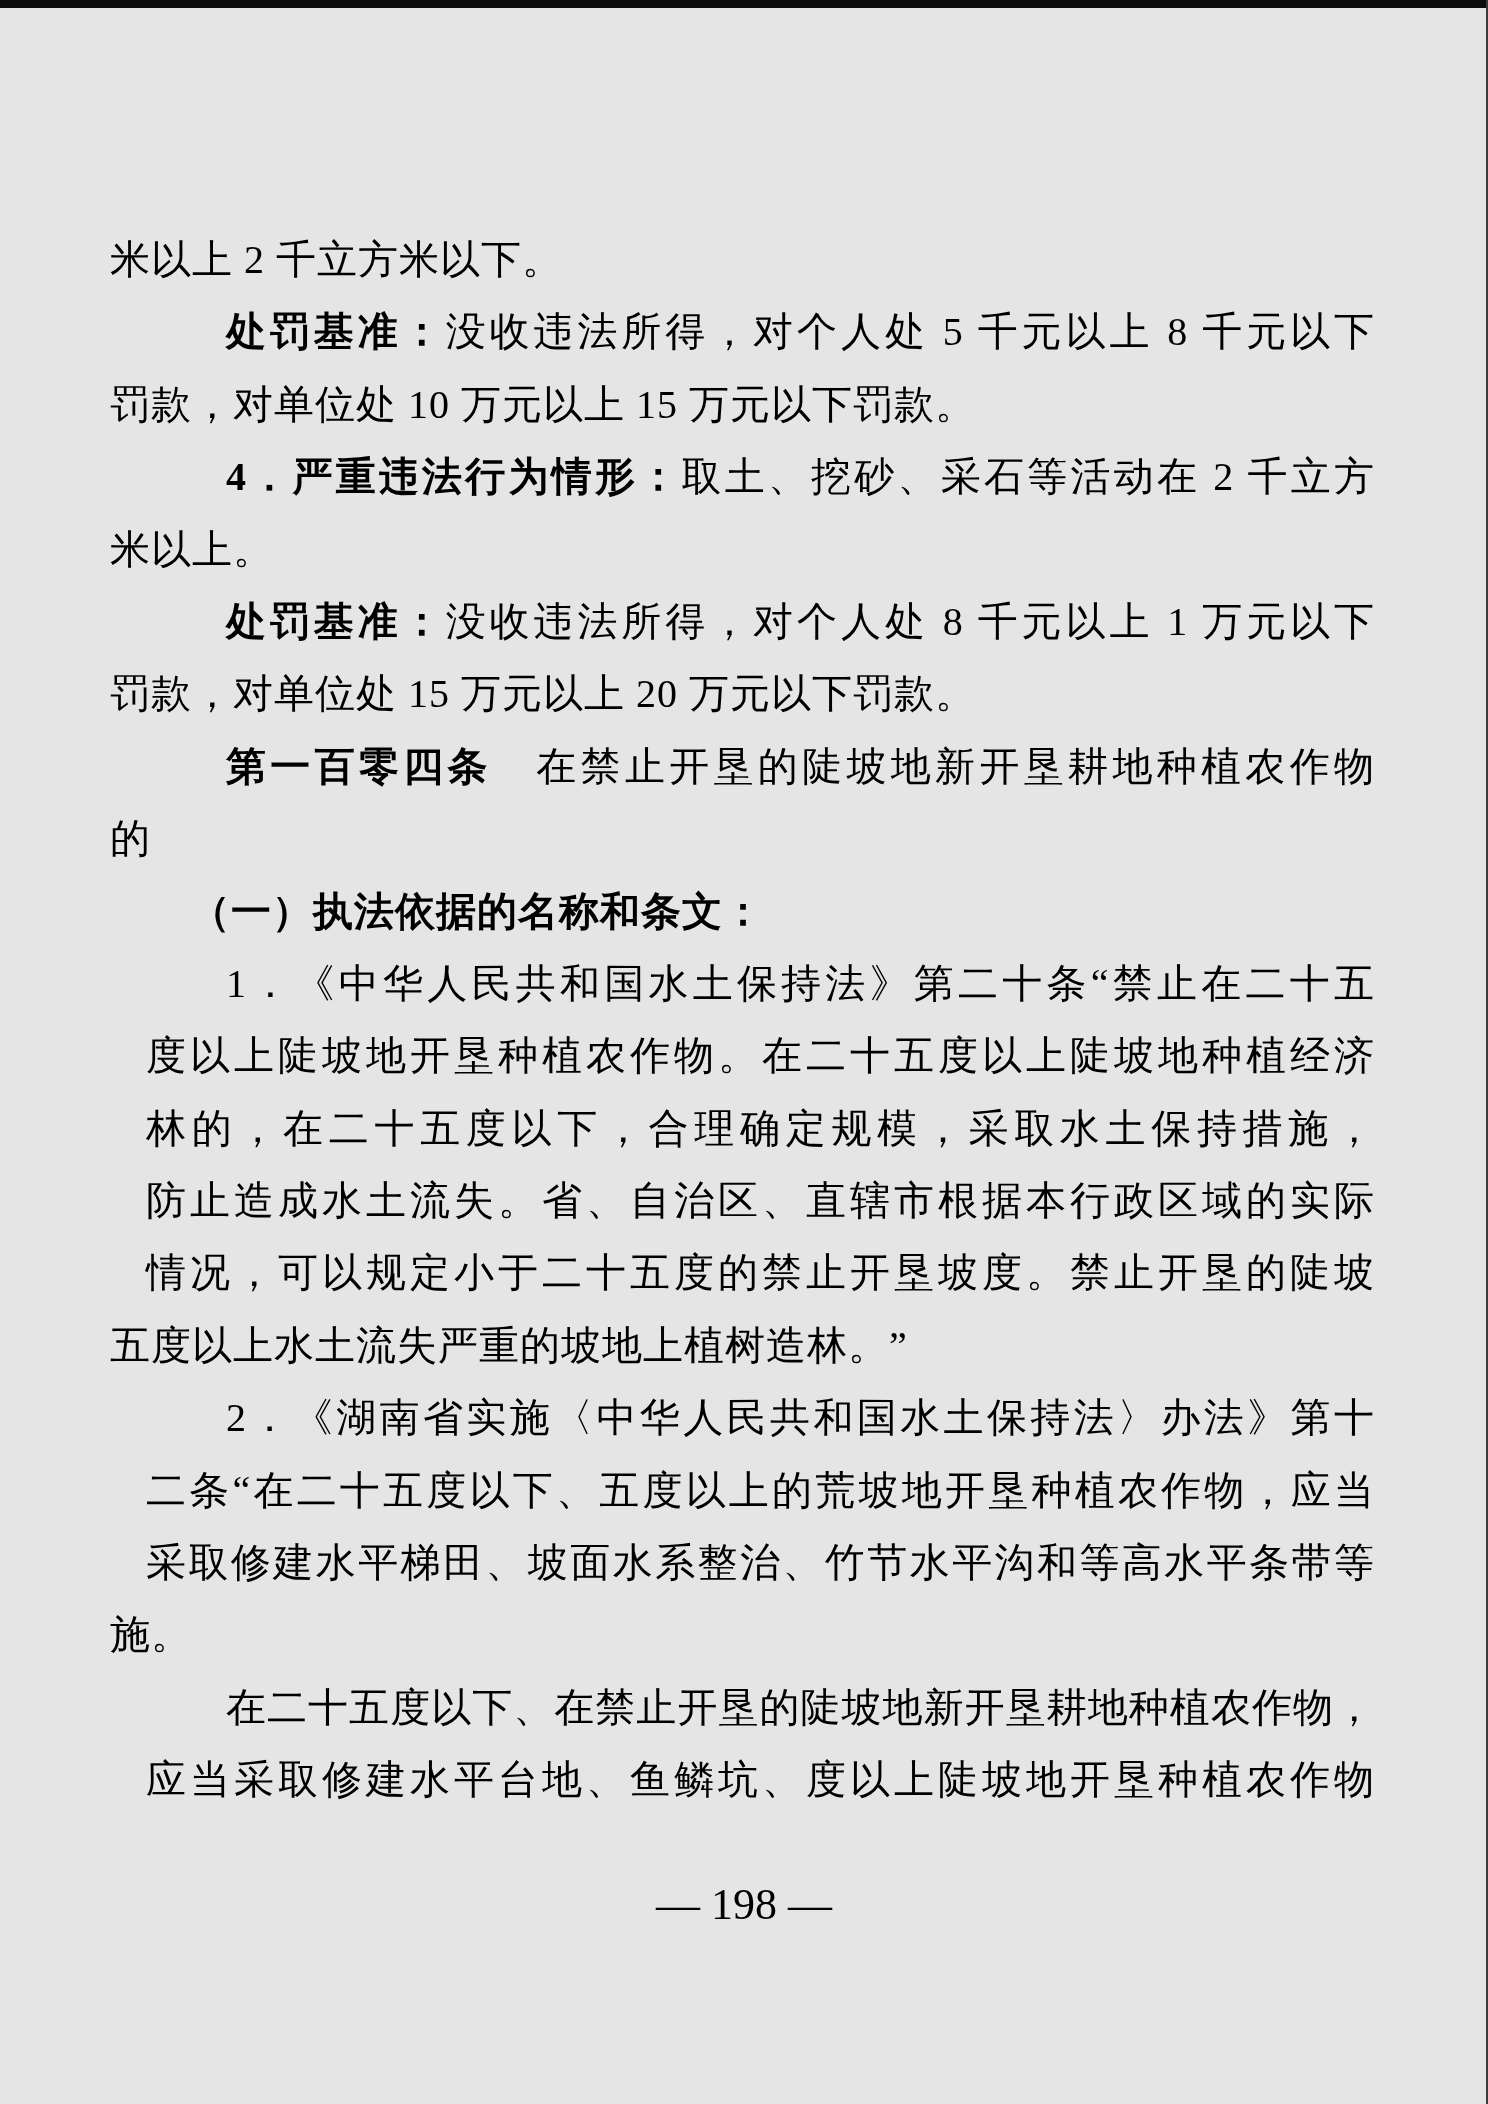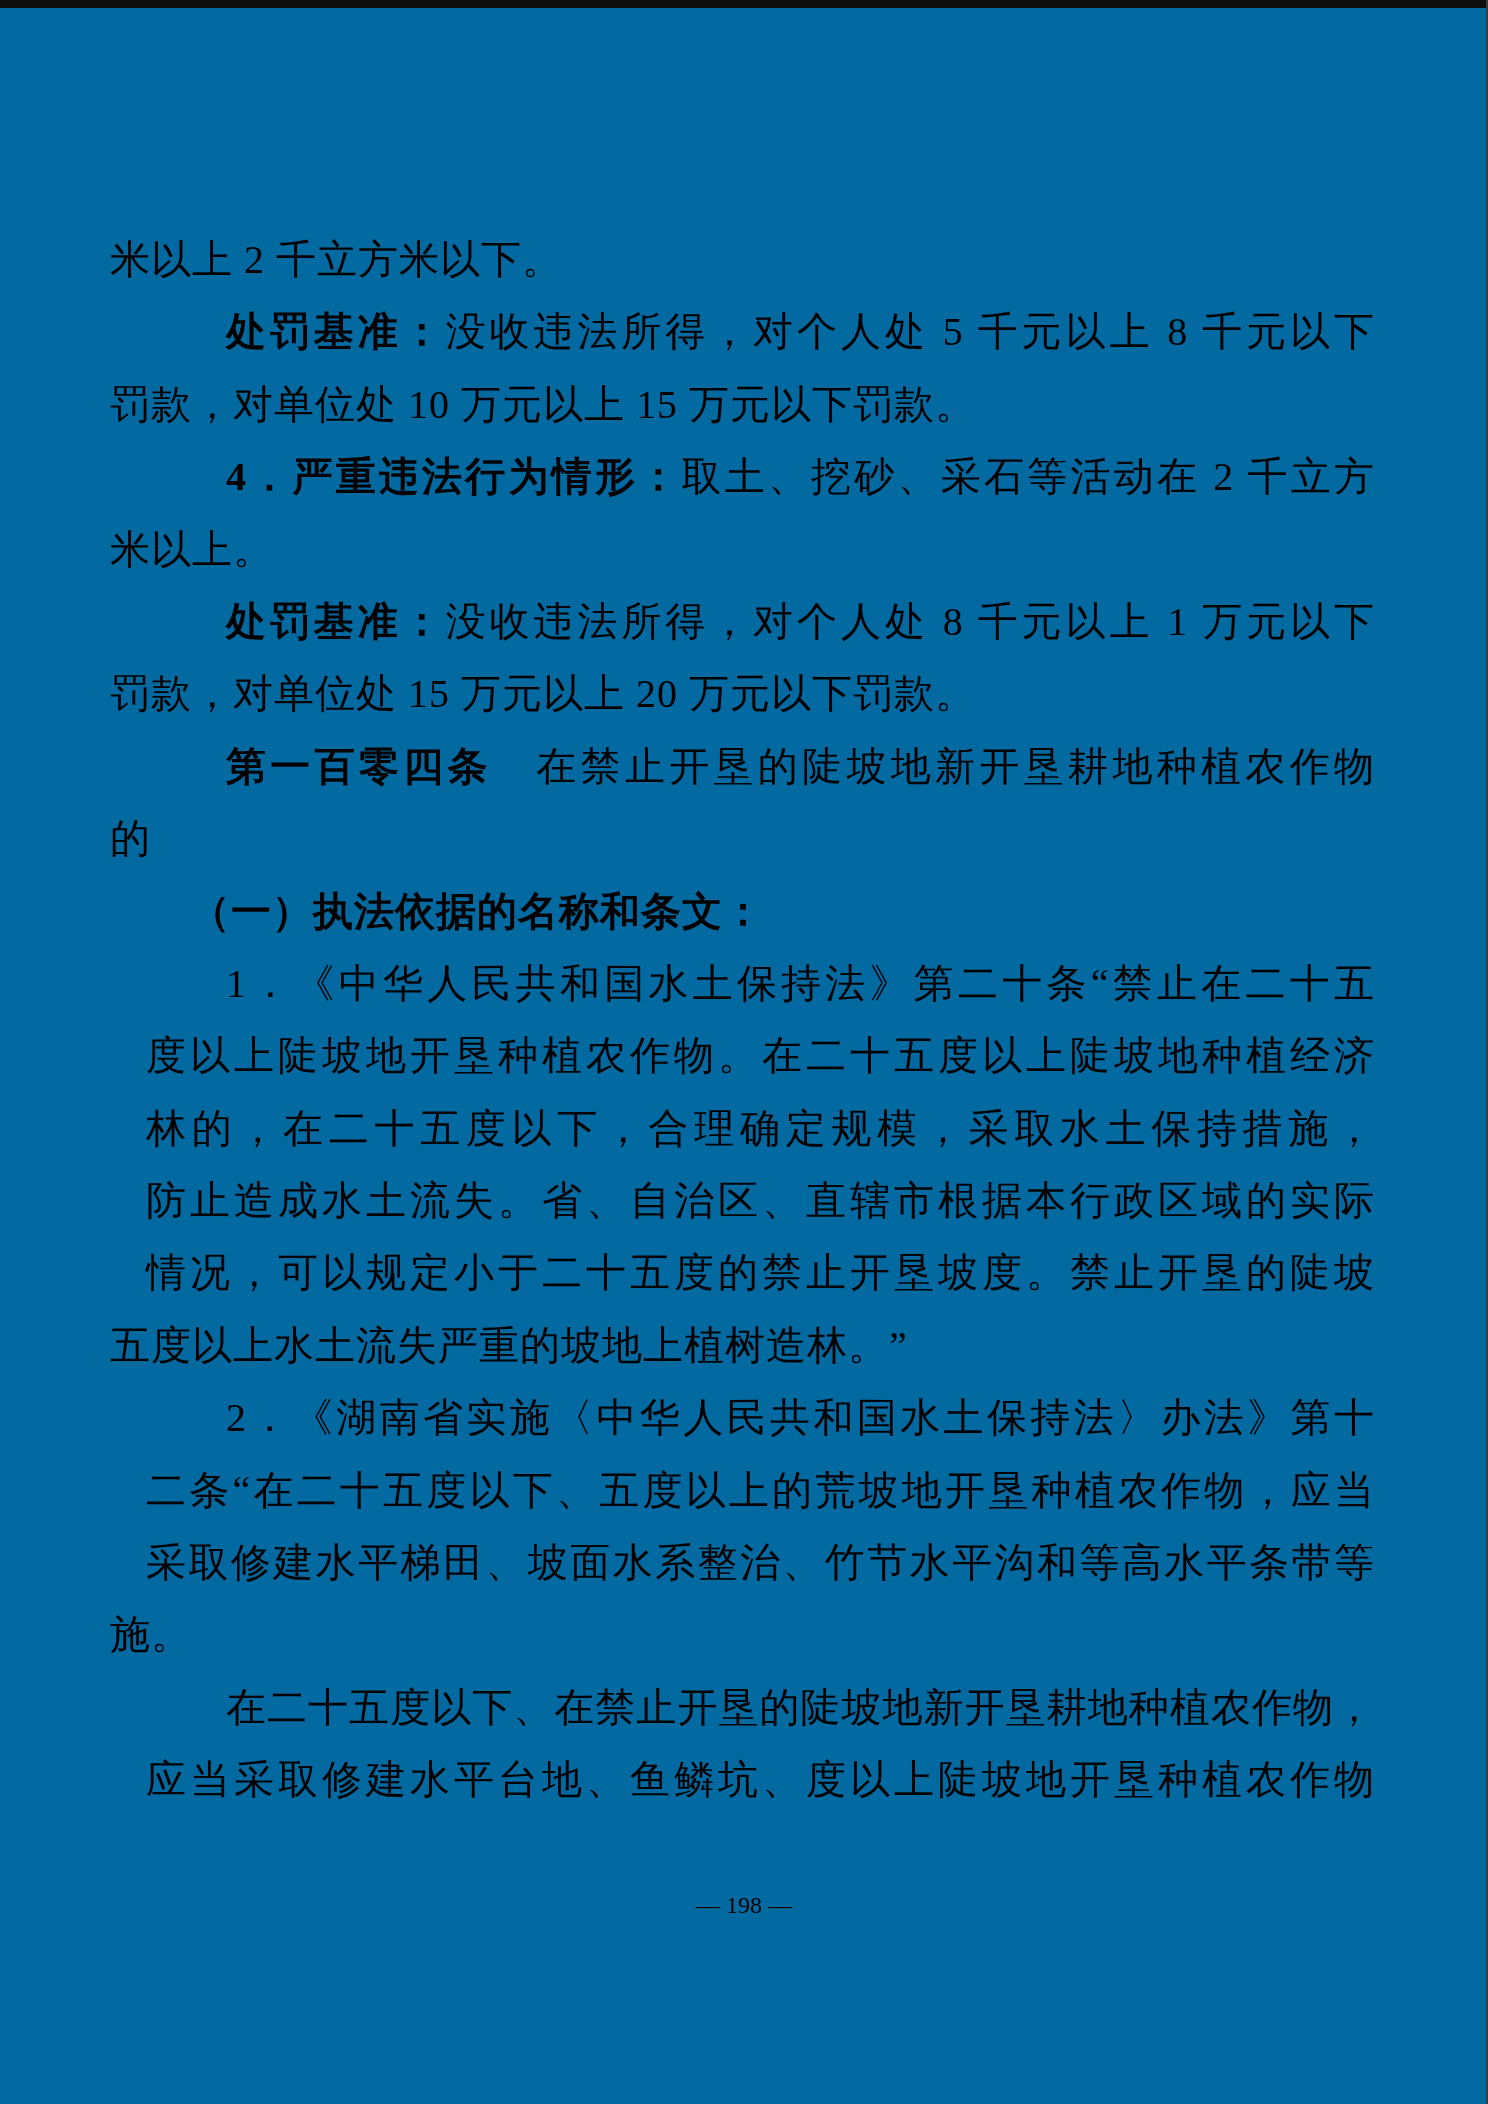--- a/index.html
+++ b/index.html
@@ -1,19 +1,19 @@
 <!DOCTYPE html>
 <html><head>
 <meta charset="utf-8">
 <style>
   html,body { margin:0; padding:0; background:#ffffff; }
   .page {
     position:relative;
     width:1488px; height:2104px;
-    background:#0369a1;
+    background:#e5e5e5;
     color:#000000;
     font-family:"Liberation Serif", serif;
     overflow:hidden;
   }
   .top-bar {
     position:absolute; top:0; left:0;
     width:1488px; height:8px;
     background:#0d0d0d;
   }
   .right-border {
@@ -40,21 +40,21 @@
     text-align-last:justify;
     margin-left:36px;
   }
   .line.ind { text-indent:80px; }
   .b { font-weight:bold; }
   .footer {
     position:absolute;
     left:0; top:1885px;
     width:1488px;
     text-align:center;
-    font-size:24px;
+    font-size:44px;
     line-height:40px;
     color:#000000;
   }
 </style>
 </head>
 <body>
 
 <div class="page">
   <div class="top-bar"></div>
   <div class="right-border"></div>

